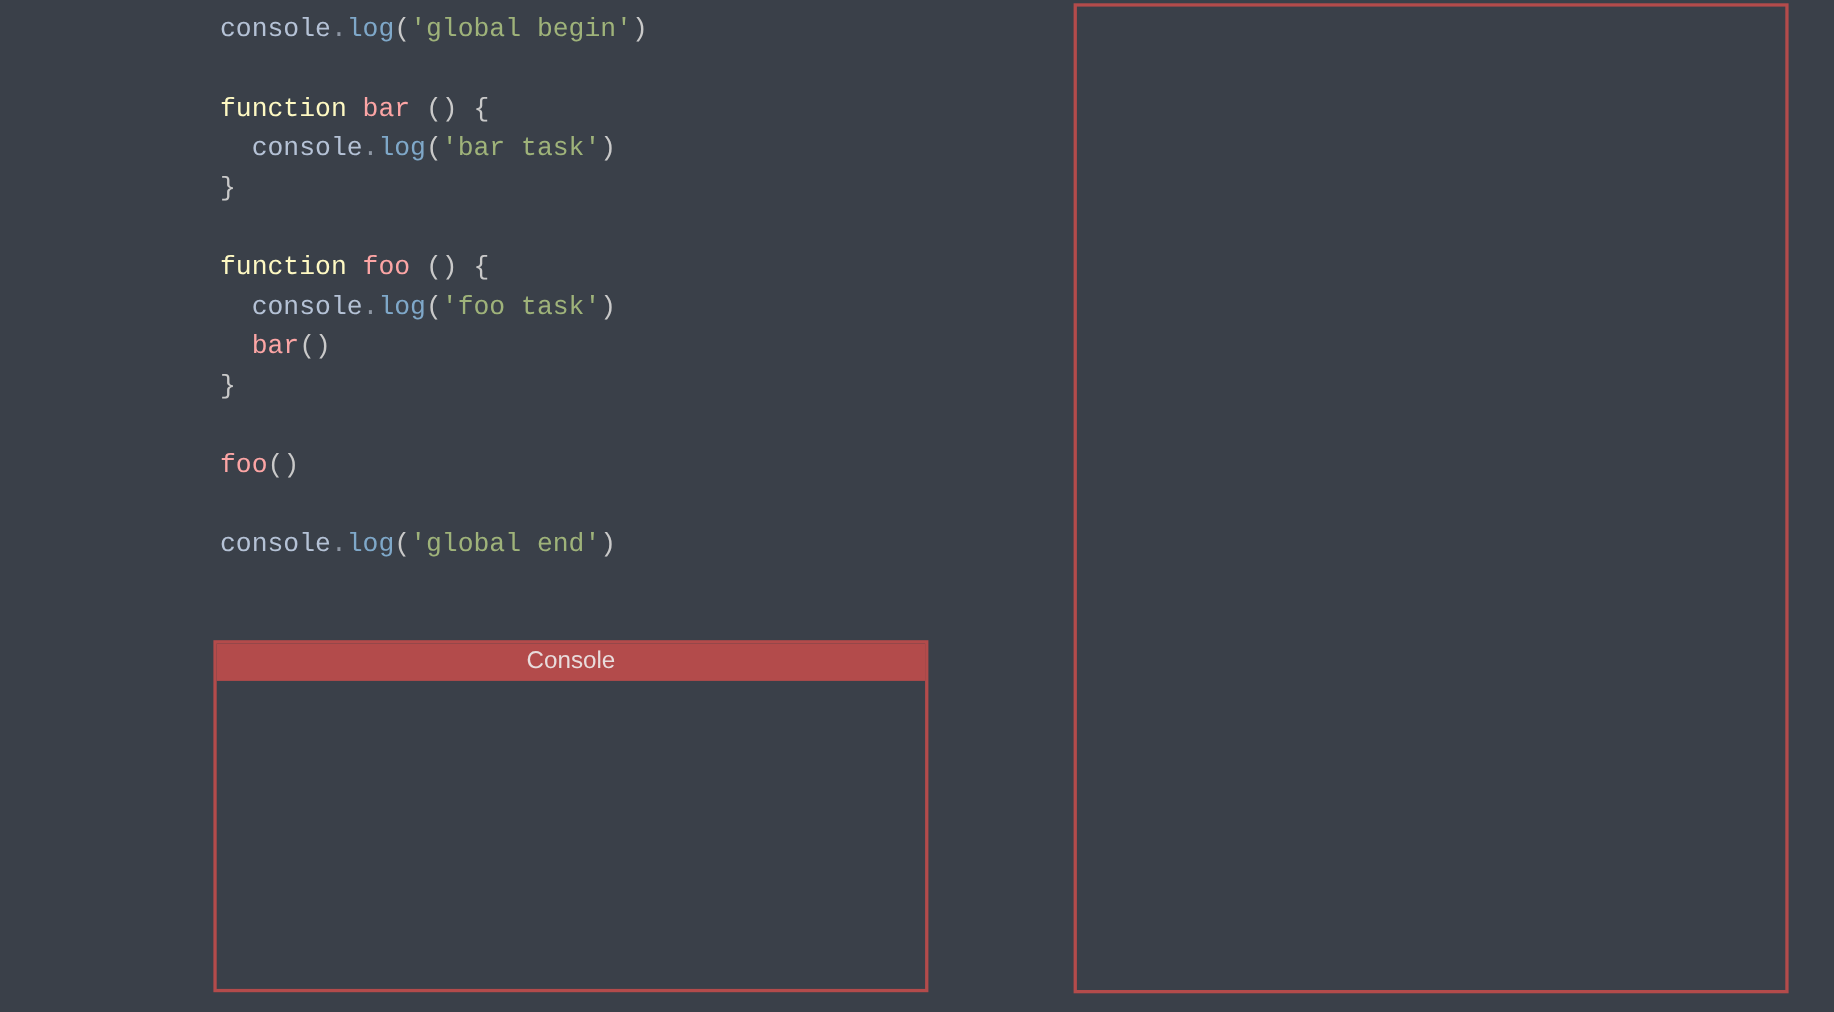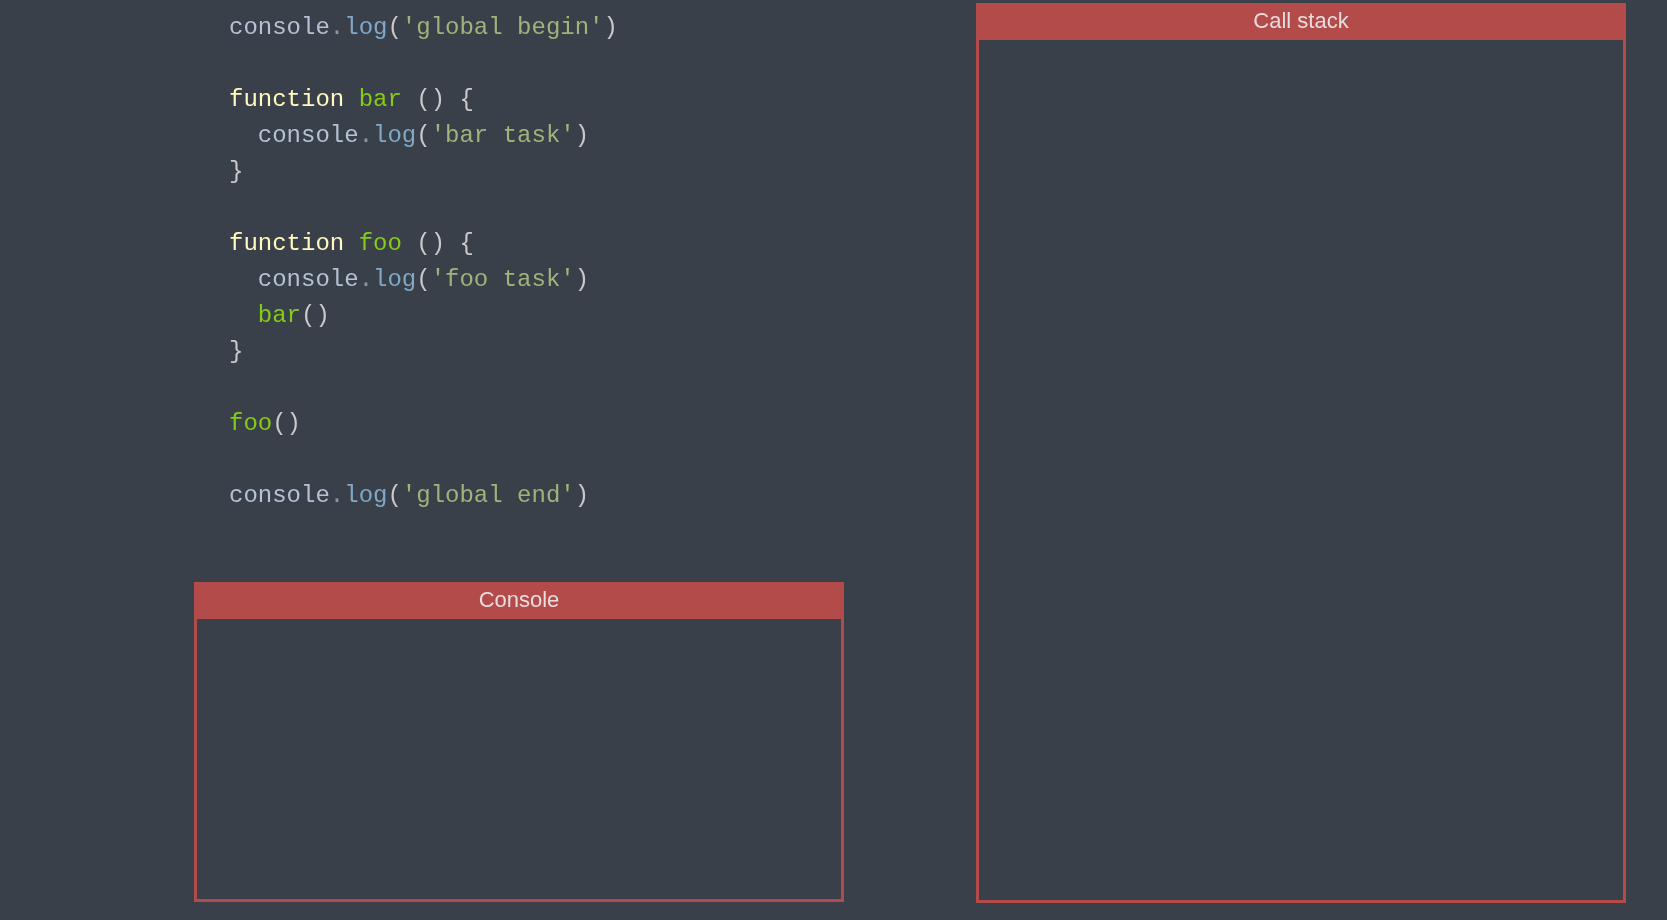--- a/index.html
+++ b/index.html
@@ -11,29 +11,28 @@
     overflow: hidden;
     position: relative;
   }
   .code-area {
     position: absolute;
     left: 200px;
     top: 10px;
     font-size: 24px;
     line-height: 36px;
     white-space: pre;
-    margin-left: 29px;
   }
   .tok-obj { color: #b5c2d6; }
   .tok-punct { color: #8d96a3; }
   .tok-method { color: #7fa8c9; }
   .tok-paren { color: #c9c9c9; }
   .tok-string { color: #9fb37a; }
   .tok-keyword { color: #fef9c3; }
-  .tok-fn { color: #84cc16; }
+  .tok-fn { color: #fca5a5; }
   .tok-brace { color: #c9c9c9; }
   .code-line { display: block; }
 
   .panel {
     position: absolute;
     border: 3px solid #b34b4b;
   }
   .panel-header {
     background: #b34b4b;
     color: #e8dcdc;
@@ -67,15 +66,14 @@
 <body>
 
 <div class="code-area" id="code-block"><span class="code-line"><span class="tok-obj">console</span><span class="tok-punct">.</span><span class="tok-method">log</span><span class="tok-paren">(</span><span class="tok-string">'global begin'</span><span class="tok-paren">)</span></span><span class="code-line">&nbsp;</span><span class="code-line"><span class="tok-keyword">function </span><span class="tok-fn">bar </span><span class="tok-paren">() </span><span class="tok-brace">{</span></span><span class="code-line"><span class="tok-obj">  console</span><span class="tok-punct">.</span><span class="tok-method">log</span><span class="tok-paren">(</span><span class="tok-string">'bar task'</span><span class="tok-paren">)</span></span><span class="code-line"><span class="tok-brace">}</span></span><span class="code-line">&nbsp;</span><span class="code-line"><span class="tok-keyword">function </span><span class="tok-fn">foo </span><span class="tok-paren">() </span><span class="tok-brace">{</span></span><span class="code-line"><span class="tok-obj">  console</span><span class="tok-punct">.</span><span class="tok-method">log</span><span class="tok-paren">(</span><span class="tok-string">'foo task'</span><span class="tok-paren">)</span></span><span class="code-line"><span class="tok-fn">  bar</span><span class="tok-paren">()</span></span><span class="code-line"><span class="tok-brace">}</span></span><span class="code-line">&nbsp;</span><span class="code-line"><span class="tok-fn">foo</span><span class="tok-paren">()</span></span><span class="code-line">&nbsp;</span><span class="code-line"><span class="tok-obj">console</span><span class="tok-punct">.</span><span class="tok-method">log</span><span class="tok-paren">(</span><span class="tok-string">'global end'</span><span class="tok-paren">)</span></span></div>
 
 <div class="panel console-panel">
   <div class="panel-header">Console</div>
   <div class="panel-body"></div>
 </div>
 
 <div class="panel callstack-panel">
-  <div class="panel-header">Call stack</div>
   <div class="panel-body"></div>
 </div>
 
 </body></html>

